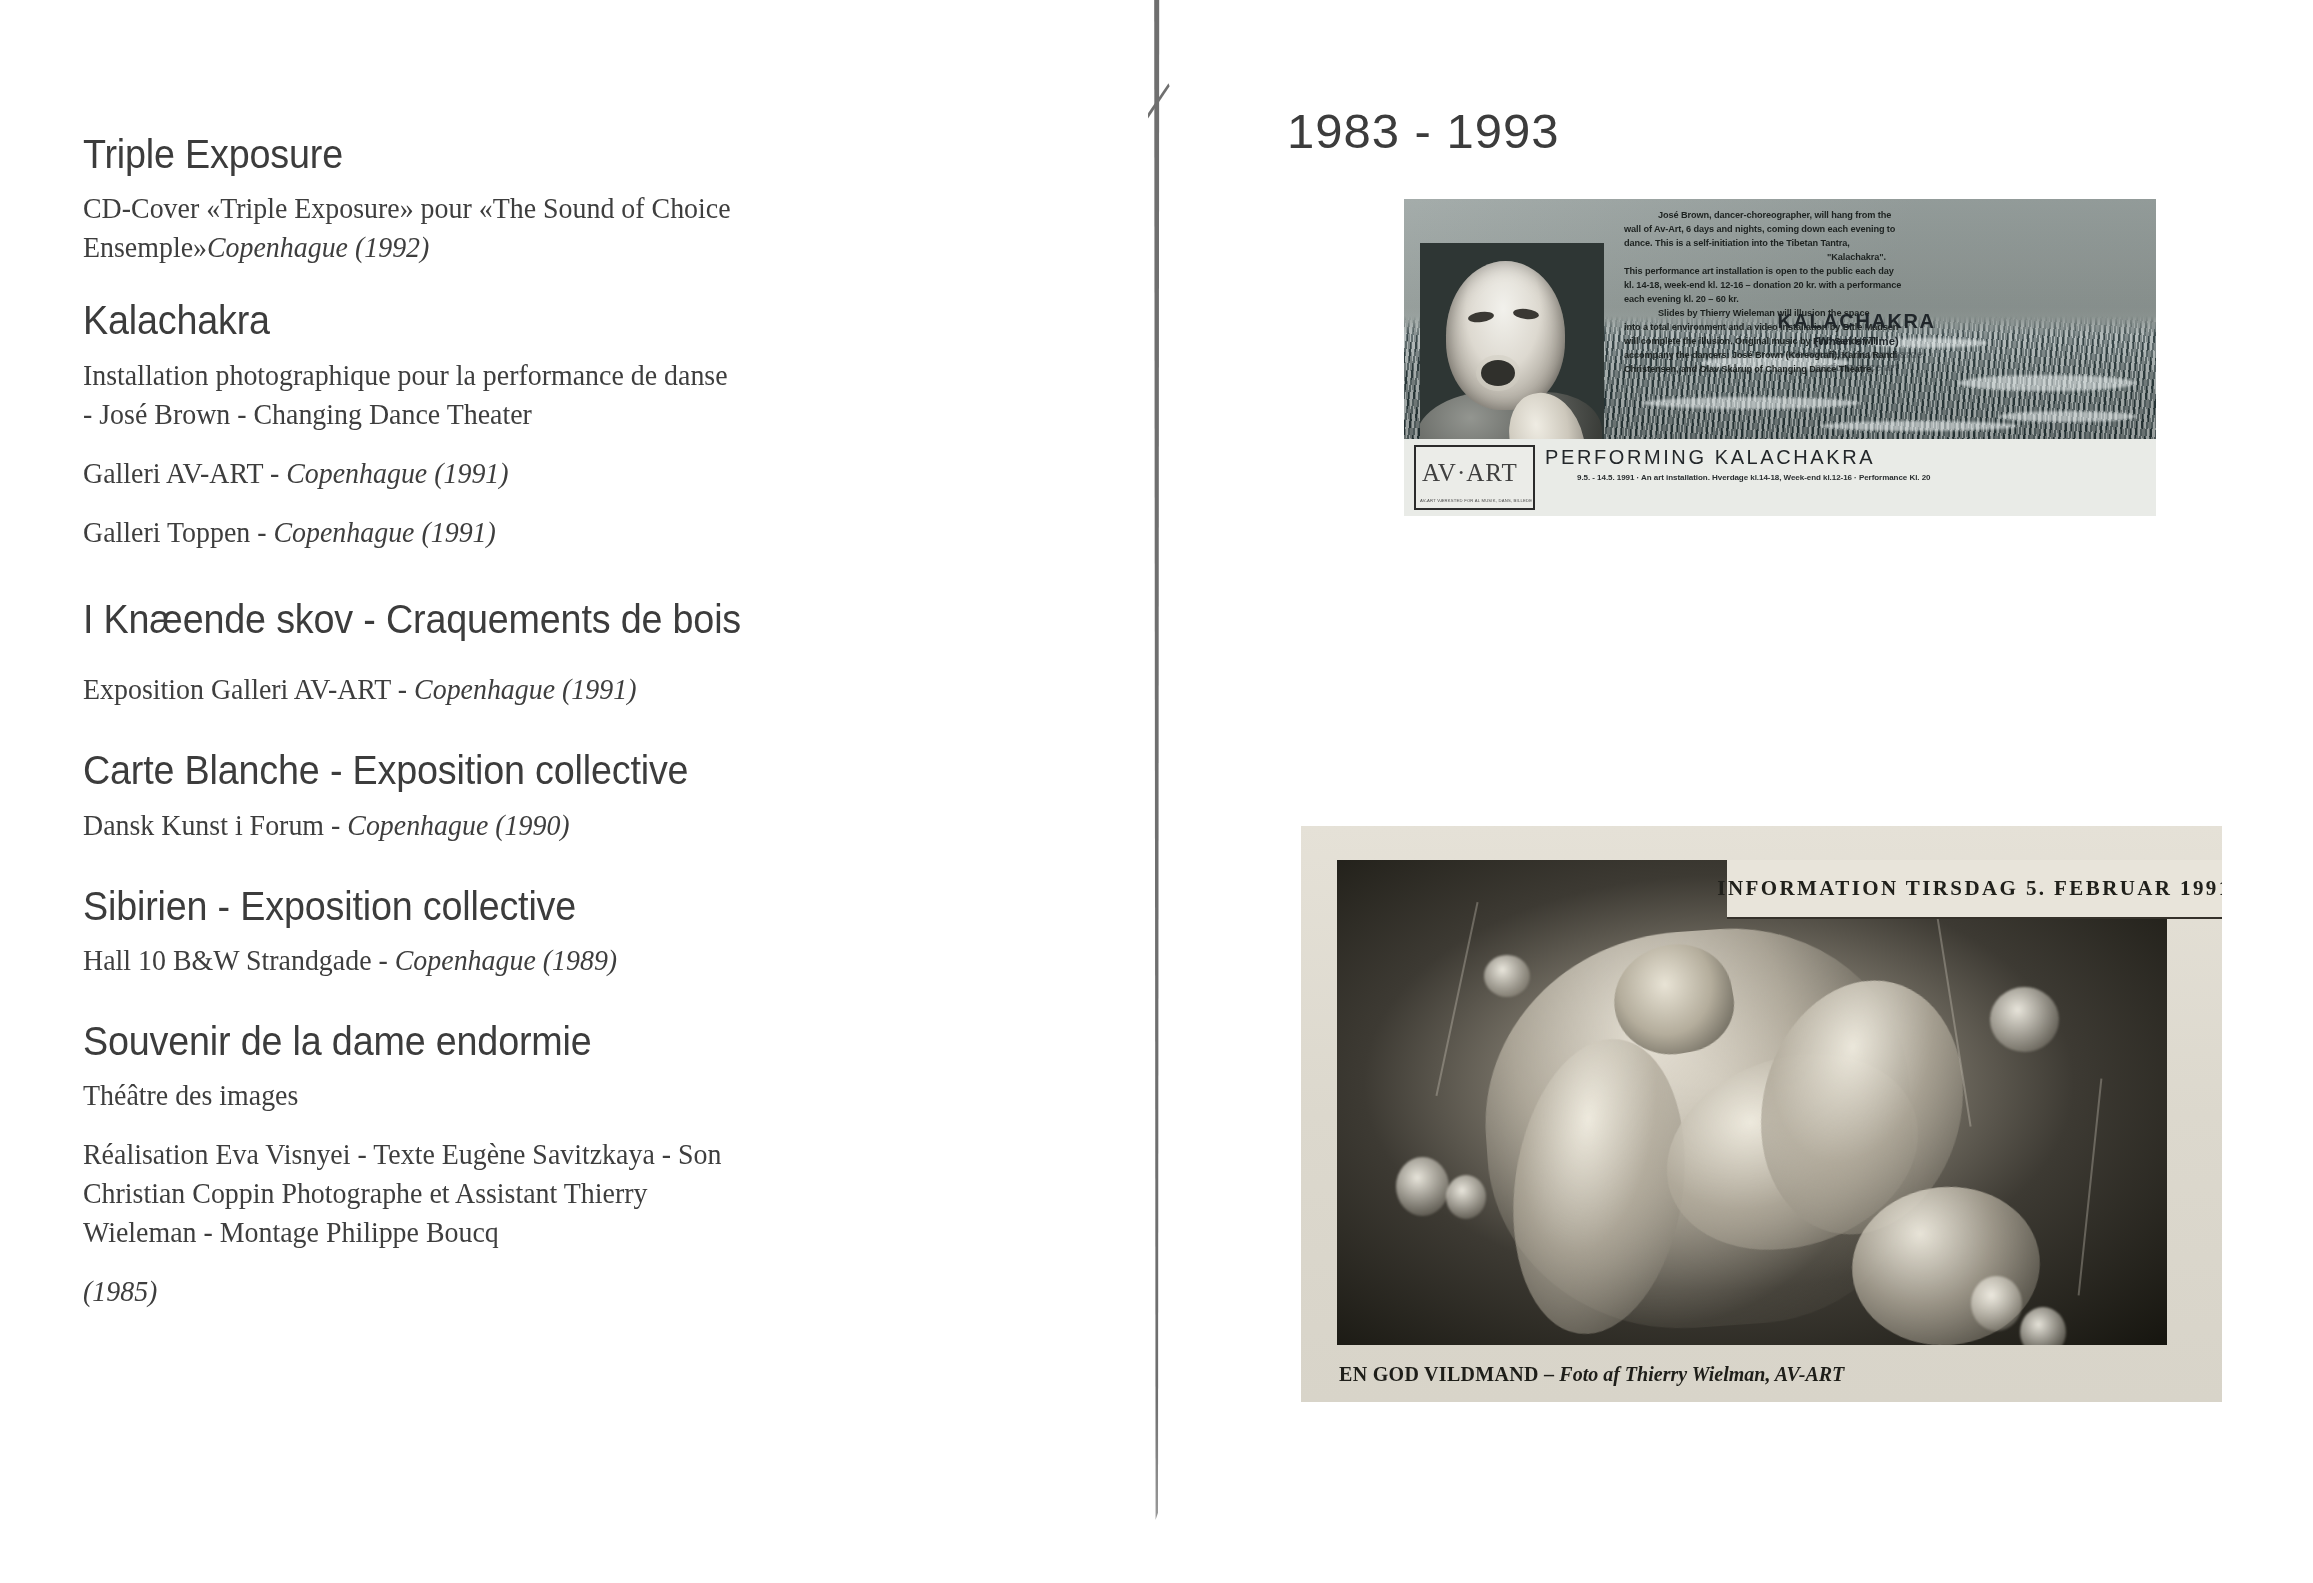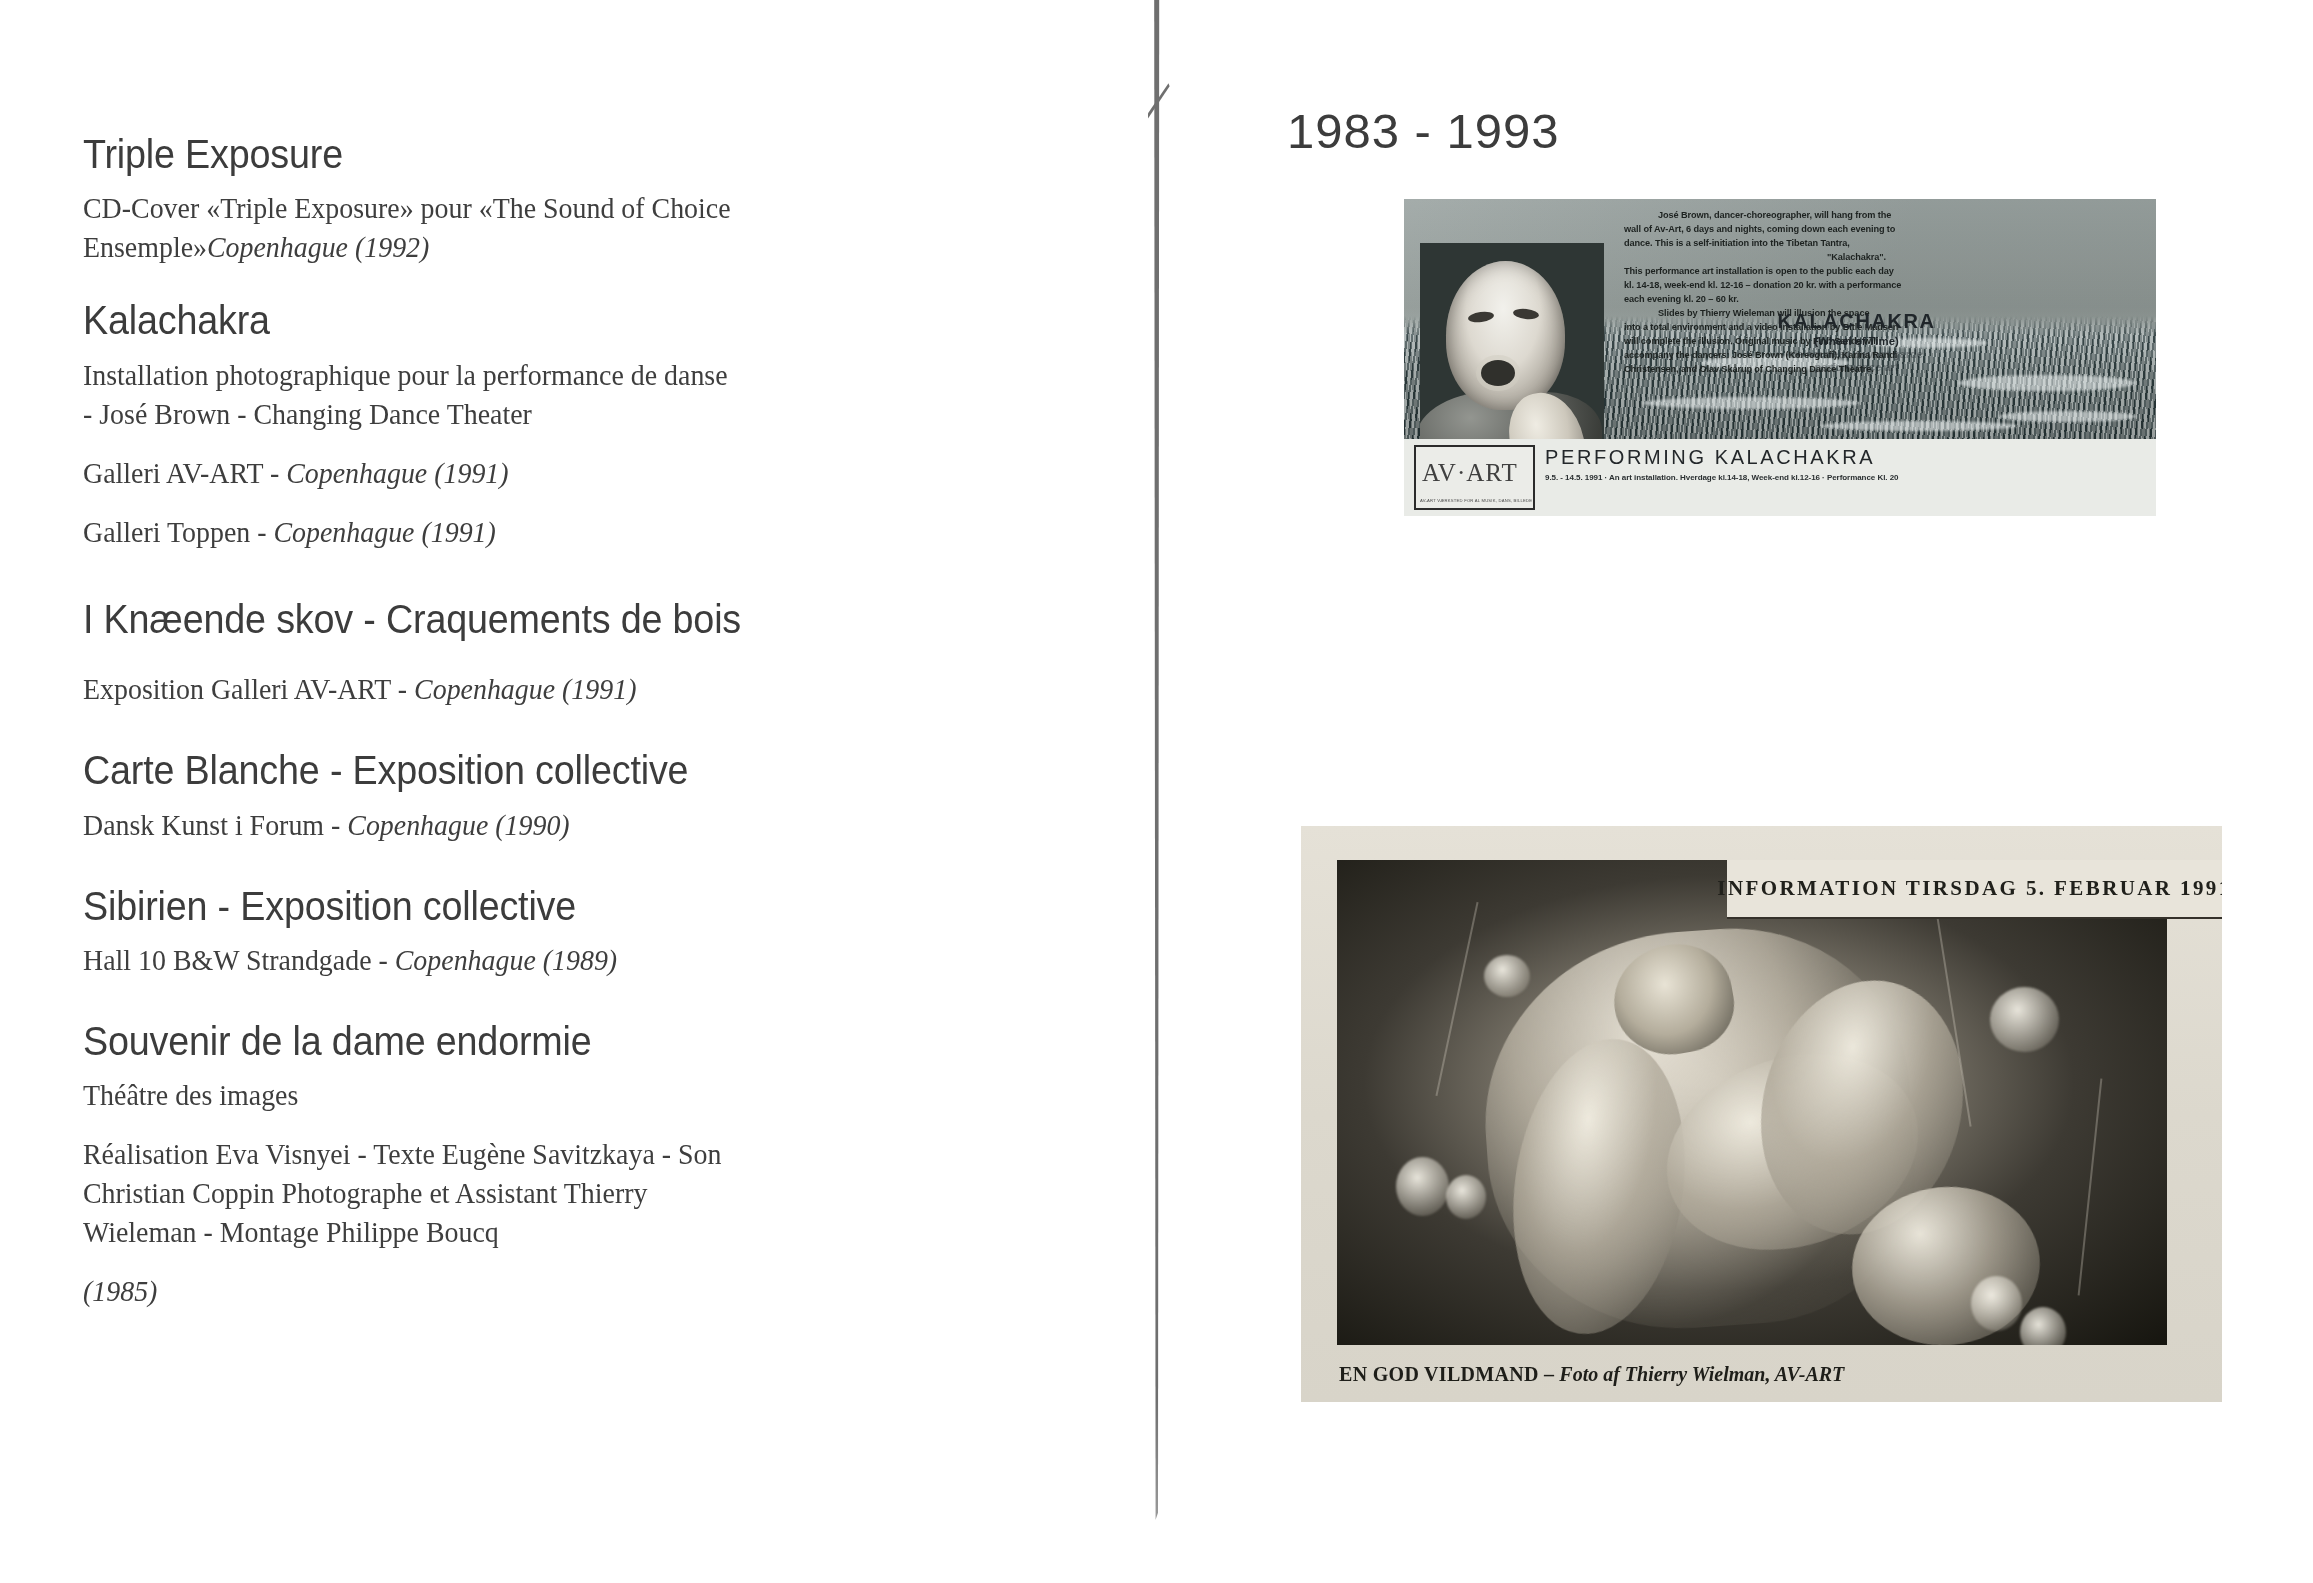--- a/index.html
+++ b/index.html
@@ -270,20 +270,21 @@
     line-height: 1.22;
     white-space: nowrap;
   }
   .cdt-note {
     font-size: 8px;
     font-weight: 700;
     letter-spacing: -0.05px;
     margin-top: 4px;
     color: #2a2f31;
     white-space: nowrap;
+    margin-left: 32px;
   }
 
   
   #figure-vildmand {
     position: absolute;
     left: 14px;
     top: 810px;
     width: 921px;
     height: 576px;
     background:

